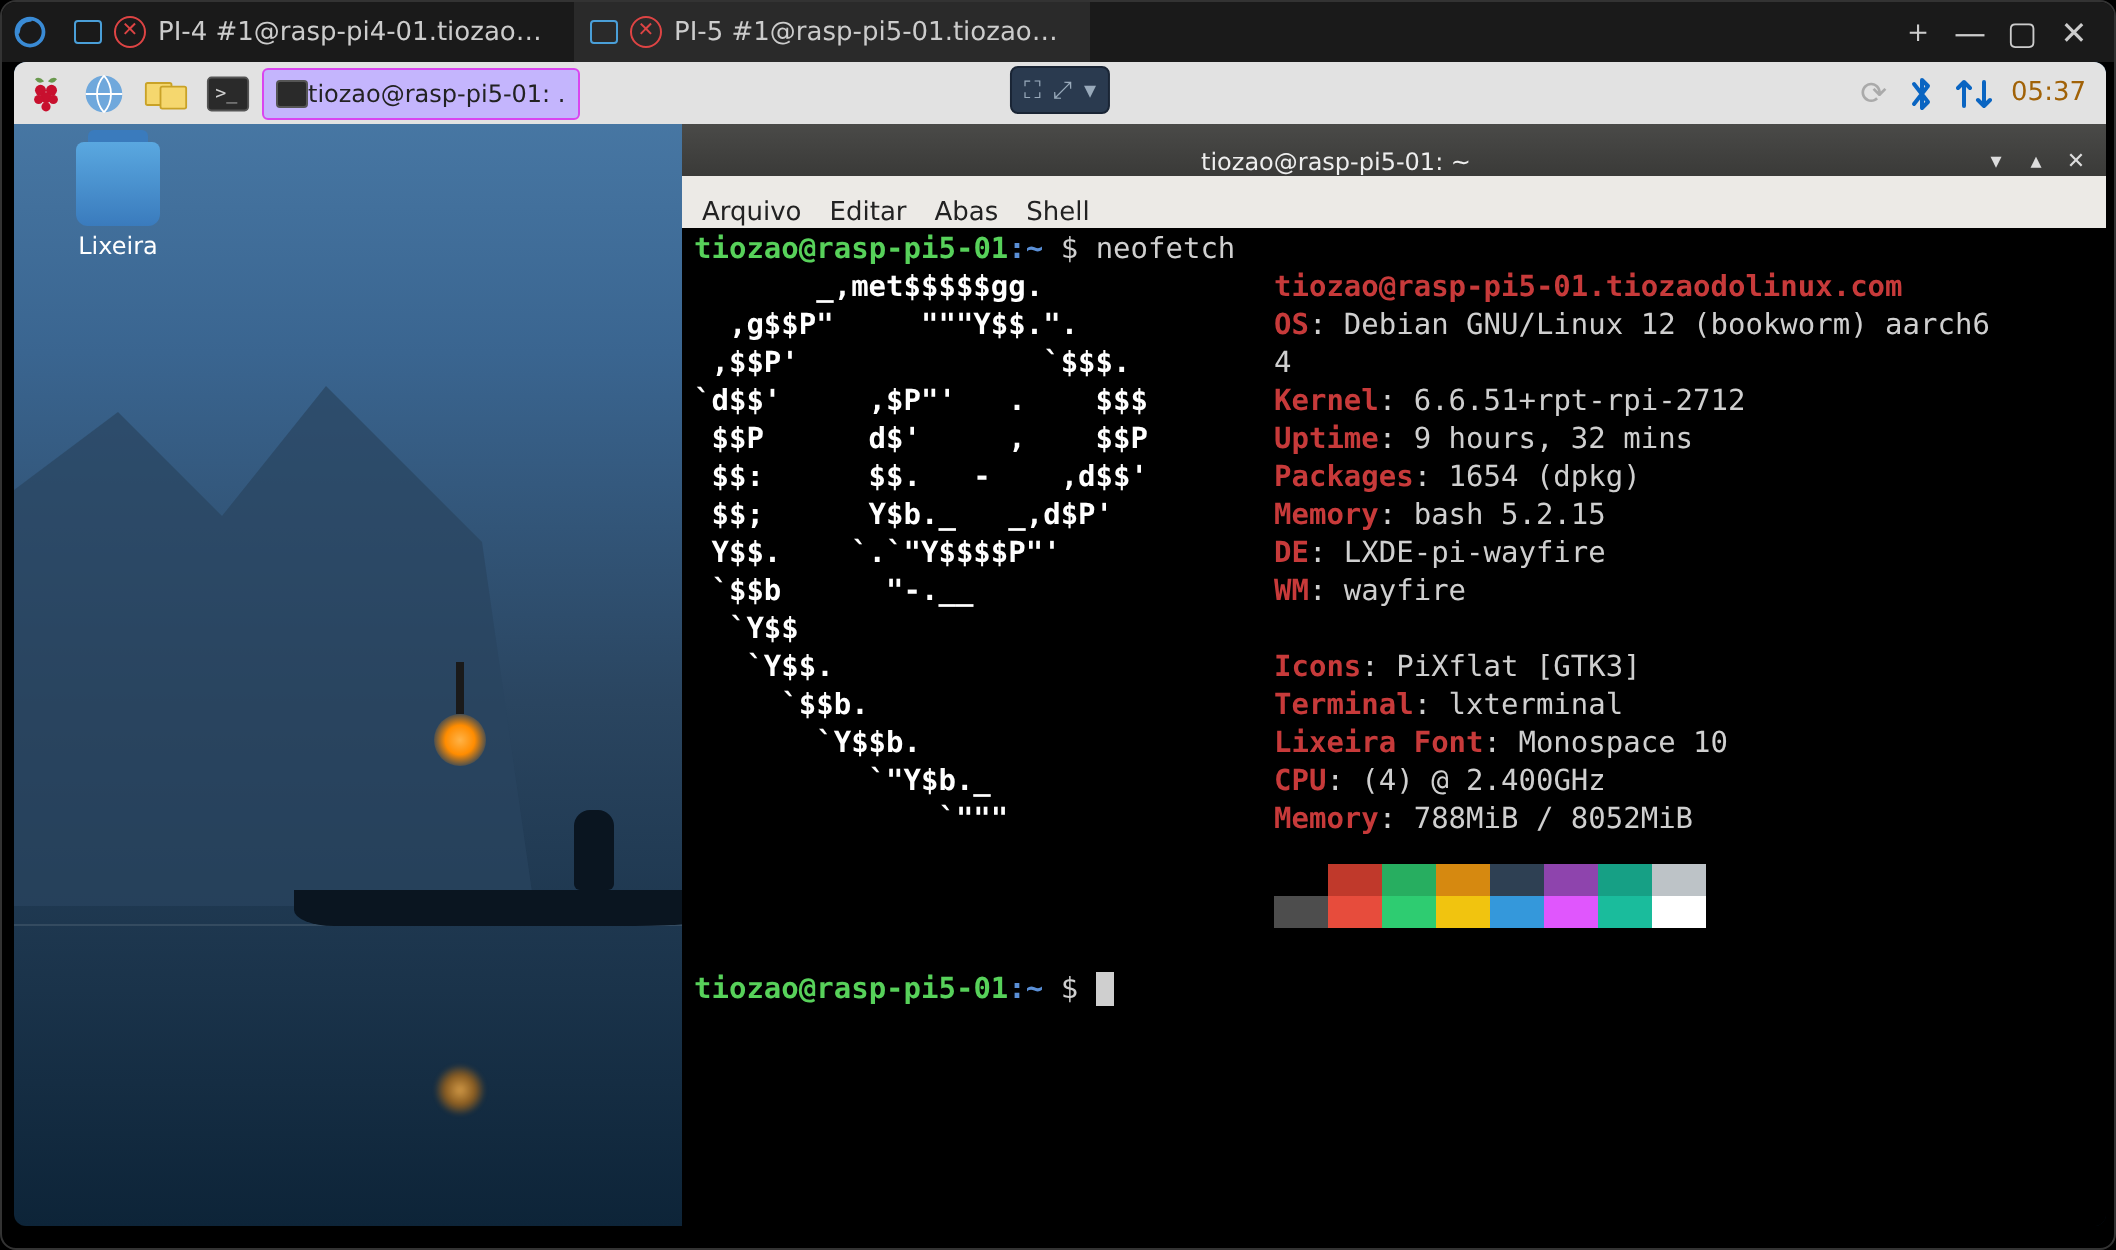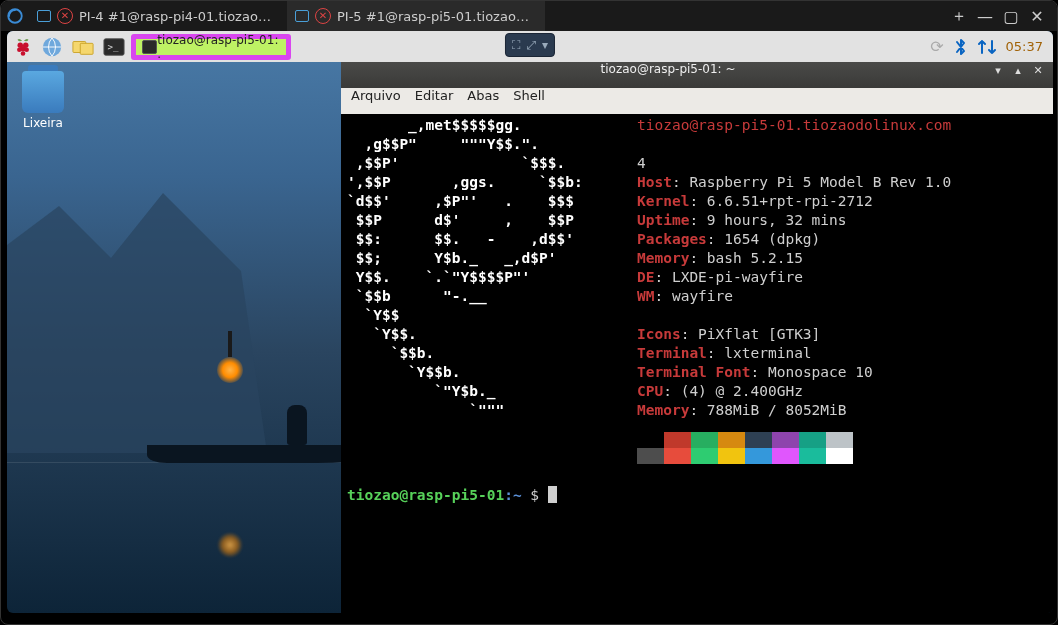--- a/index.html
+++ b/index.html
@@ -31,55 +31,55 @@
 .lamp::after { content:""; position: absolute; left: 11px; top:-26px; width: 4px; height: 26px; background: #1a1a1a; }
 .lamp-reflection { position: absolute; left: 210px; bottom: 55px; width: 26px; height: 26px; background: radial-gradient(circle, rgba(255,179,71,0.8) 0%, rgba(255,140,0,0.5) 40%, transparent 70%); border-radius: 50%; filter: blur(1px); }
 .water-line { position: absolute; left: 0; right: 0; bottom: 150px; height: 1px; background: rgba(255,255,255,0.1); }
 
 
 .taskbar { position: absolute; top: 0; left: 0; right: 0; height: 31px; background: #e2e2e2; display: flex; align-items: center; padding: 0 4px; gap: 3px; }
 .taskbar-left { display: flex; align-items: center; gap: 3px; }
 .taskbar-right { margin-left: auto; display: flex; align-items: center; gap: 10px; padding-right: 6px; }
 .rpi-logo { width: 24px; height: 24px; display: flex; align-items: center; justify-content: center; }
 .task-icon { width: 28px; height: 26px; display: flex; align-items: center; justify-content: center; background: transparent; border-radius: 3px; }
-.task-entry { display: flex; align-items: center; gap: 0; height: 26px; padding: 0 6px; background: #bef264; border: 5px solid #d946ef; border-radius: 3px; font-size: 12px; color: #222; max-width: 160px; }
+.task-entry { display: flex; align-items: center; gap: 0; height: 26px; padding: 0 6px; background: #c4b5fd; border: 1px solid #d946ef; border-radius: 3px; font-size: 12px; color: #222; max-width: 160px; }
 .task-entry .mini-icon { width: 16px; height: 14px; background: #2a2a2a; border: 1px solid #555; border-radius: 2px; }
 .clock { font-size: 13px; color: #a16207; }
 .bt-icon { color: #0a65c2; font-size: 16px; }
 .net-icon { color: #0a65c2; font-size: 16px; }
 .refresh-dim { color: #aaa; font-size: 16px; }
 
 
 .resize-widget { position: absolute; top: 2px; left: 50%; transform: translateX(-50%); height: 24px; background: #2a3a4f; border: 1px solid #1a2535; border-radius: 4px; display: flex; align-items: center; gap: 6px; padding: 0 6px; color: #9ab; font-size: 12px; }
 
 
-.desktop-icons { position: absolute; top: 40px; left: 0; }
+.desktop-icons { position: absolute; top: 40px; left: 16px; }
 .di { width: 72px; text-align: center; color: #fff; font-size: 12px; }
 .di .trash { width: 42px; height: 42px; margin: 0 auto 3px; background: linear-gradient(180deg, #5aa8e0, #3a7bbd); border-radius: 4px 4px 6px 6px; position: relative; }
 .di .trash::before { content:""; position:absolute; top:-6px; left:6px; right:6px; height:6px; background:#3a7bbd; border-radius: 3px 3px 0 0; }
 
 
 .term-window { position: absolute; top: 31px; left: 334px; right: 0; bottom: 0; display: flex; flex-direction: column; background: #000; }
-.term-titlebar { height: 26px; background: linear-gradient(#4a4a48, #3a3a38); display: flex; align-items: flex-start; color: #eee; font-size: 12px; padding: 0 6px; }
+.term-titlebar { height: 26px; background: linear-gradient(#4a4a48, #3a3a38); display: flex; align-items: flex-end; color: #eee; font-size: 12px; padding: 0 6px; }
 .term-title-text { flex: 1; text-align: center; }
 .term-titlebar-btns { display: flex; gap: 2px; }
 .tb-btn { width: 18px; height: 16px; display:flex; align-items:center; justify-content:center; color:#ddd; font-size:11px; }
-.term-menubar { height: 26px; background: #eceae6; display: flex; align-items: flex-start; gap: 14px; padding: 0 10px; font-size: 13px; color: #222; }
+.term-menubar { height: 26px; background: #eceae6; display: flex; align-items: flex-end; gap: 14px; padding: 0 10px; font-size: 13px; color: #222; }
 .term-body { flex: 1; background: #000; padding: 2px 6px 6px 6px; font-family: "DejaVu Sans Mono", Menlo, Consolas, monospace; font-size: 14.5px; line-height: 19px; color: #cfcfcf; overflow: hidden; position: relative; }
 .prompt-user { color: #57d15a; font-weight: bold; }
 .prompt-host { color: #57d15a; font-weight: bold; }
 .prompt-path { color: #5a8fd6; font-weight: bold; }
 .prompt-dollar { color: #cfcfcf; }
 .command { color: #cfcfcf; }
 .nf-row { display: flex; white-space: pre; }
 .nf-ascii { width: 290px; color: #fff; font-weight: bold; }
 .nf-info { }
 .nf-key { color: #c73a3a; font-weight: bold; }
 .nf-val { color: #cfcfcf; }
-.nf-title { color: #c73a3a; font-weight: normal; }
+.nf-title { color: #c73a3a; font-weight: bold; }
 .dashline { color: #cfcfcf; }
 .color-row { display: flex; margin-top: 12px; margin-left: 290px; }
 .cbox { width: 27px; height: 16px; }
 .cursor { display: inline-block; width: 9px; height: 17px; background: #cfcfcf; vertical-align: text-bottom; }
 
 svg { display: block; }
 </style>
 </head>
 <body>
 
@@ -203,34 +203,34 @@
         </div>
       </div>
       <div class="term-menubar">
         <span>Arquivo</span>
         <span>Editar</span>
         <span>Abas</span>
         <span>Shell</span>
       </div>
       <div class="term-body" id="term-body">
 
+      <div><span class="prompt-user">tiozao</span><span class="prompt-user">@</span><span class="prompt-host">rasp-pi5-01</span><span class="prompt-path">:</span><span class="prompt-path">~</span><span class="prompt-dollar"> $ </span><span class="command">neofetch</span></div>
           <div class="nf-row"><span class="nf-ascii">       _,met$$$$$gg.             </span><div class="nf-info"><span class="nf-title">tiozao@rasp-pi5-01.tiozaodolinux.com</span></div></div>
-          <div class="nf-row"><span class="nf-ascii">  ,g$$P"     """Y$$.".           </span></div>
+          <div class="nf-row"><span class="nf-ascii">  ,g$$P"     """Y$$.".           </span><div class="nf-info"><span class="nf-key">OS</span><span class="nf-val">: Debian GNU/Linux 12 (bookworm) aarch6</span></div></div>
           <div class="nf-row"><span class="nf-ascii"> ,$$P'              `$$$.        </span><div class="nf-info"><span class="nf-val">4</span></div></div>
-          <div class="nf-row"><span class="nf-ascii">',$$P       ,ggs.     `$$b:      </span><div class="nf-info"><span class="nf-key">Host</span><span class="nf-val">: Raspberry Pi 5 Model B Rev 1.0</span></div></div>
           <div class="nf-row"><span class="nf-ascii">`d$$'     ,$P"'   .    $$$       </span><div class="nf-info"><span class="nf-key">Kernel</span><span class="nf-val">: 6.6.51+rpt-rpi-2712</span></div></div>
           <div class="nf-row"><span class="nf-ascii"> $$P      d$'     ,    $$P       </span><div class="nf-info"><span class="nf-key">Uptime</span><span class="nf-val">: 9 hours, 32 mins</span></div></div>
           <div class="nf-row"><span class="nf-ascii"> $$:      $$.   -    ,d$$'       </span><div class="nf-info"><span class="nf-key">Packages</span><span class="nf-val">: 1654 (dpkg)</span></div></div>
           <div class="nf-row"><span class="nf-ascii"> $$;      Y$b._   _,d$P'         </span><div class="nf-info"><span class="nf-key">Memory</span><span class="nf-val">: bash 5.2.15</span></div></div>
           <div class="nf-row"><span class="nf-ascii"> Y$$.    `.`"Y$$$$P"'            </span><div class="nf-info"><span class="nf-key">DE</span><span class="nf-val">: LXDE-pi-wayfire</span></div></div>
           <div class="nf-row"><span class="nf-ascii"> `$$b      "-.__                 </span><div class="nf-info"><span class="nf-key">WM</span><span class="nf-val">: wayfire</span></div></div>
           <div class="nf-row"><span class="nf-ascii">  `Y$$                           </span></div>
           <div class="nf-row"><span class="nf-ascii">   `Y$$.                         </span><div class="nf-info"><span class="nf-key">Icons</span><span class="nf-val">: PiXflat [GTK3]</span></div></div>
           <div class="nf-row"><span class="nf-ascii">     `$$b.                       </span><div class="nf-info"><span class="nf-key">Terminal</span><span class="nf-val">: lxterminal</span></div></div>
-          <div class="nf-row"><span class="nf-ascii">       `Y$$b.                    </span><div class="nf-info"><span class="nf-key">Terminal Font</span><span class="nf-val">: Monospace 10</span></div></div>
+          <div class="nf-row"><span class="nf-ascii">       `Y$$b.                    </span><div class="nf-info"><span class="nf-key">Lixeira Font</span><span class="nf-val">: Monospace 10</span></div></div>
           <div class="nf-row"><span class="nf-ascii">          `"Y$b._                </span><div class="nf-info"><span class="nf-key">CPU</span><span class="nf-val">: (4) @ 2.400GHz</span></div></div>
           <div class="nf-row"><span class="nf-ascii">              `"""               </span><div class="nf-info"><span class="nf-key">Memory</span><span class="nf-val">: 788MiB / 8052MiB</span></div></div>
           <div class="color-row">
             <div class="cbox" style="background: rgb(0, 0, 0);"></div>
             <div class="cbox" style="background: rgb(192, 57, 43);"></div>
             <div class="cbox" style="background: rgb(39, 174, 96);"></div>
             <div class="cbox" style="background: rgb(214, 137, 16);"></div>
             <div class="cbox" style="background: rgb(46, 64, 83);"></div>
             <div class="cbox" style="background: rgb(142, 68, 173);"></div>
             <div class="cbox" style="background: rgb(22, 160, 133);"></div>

